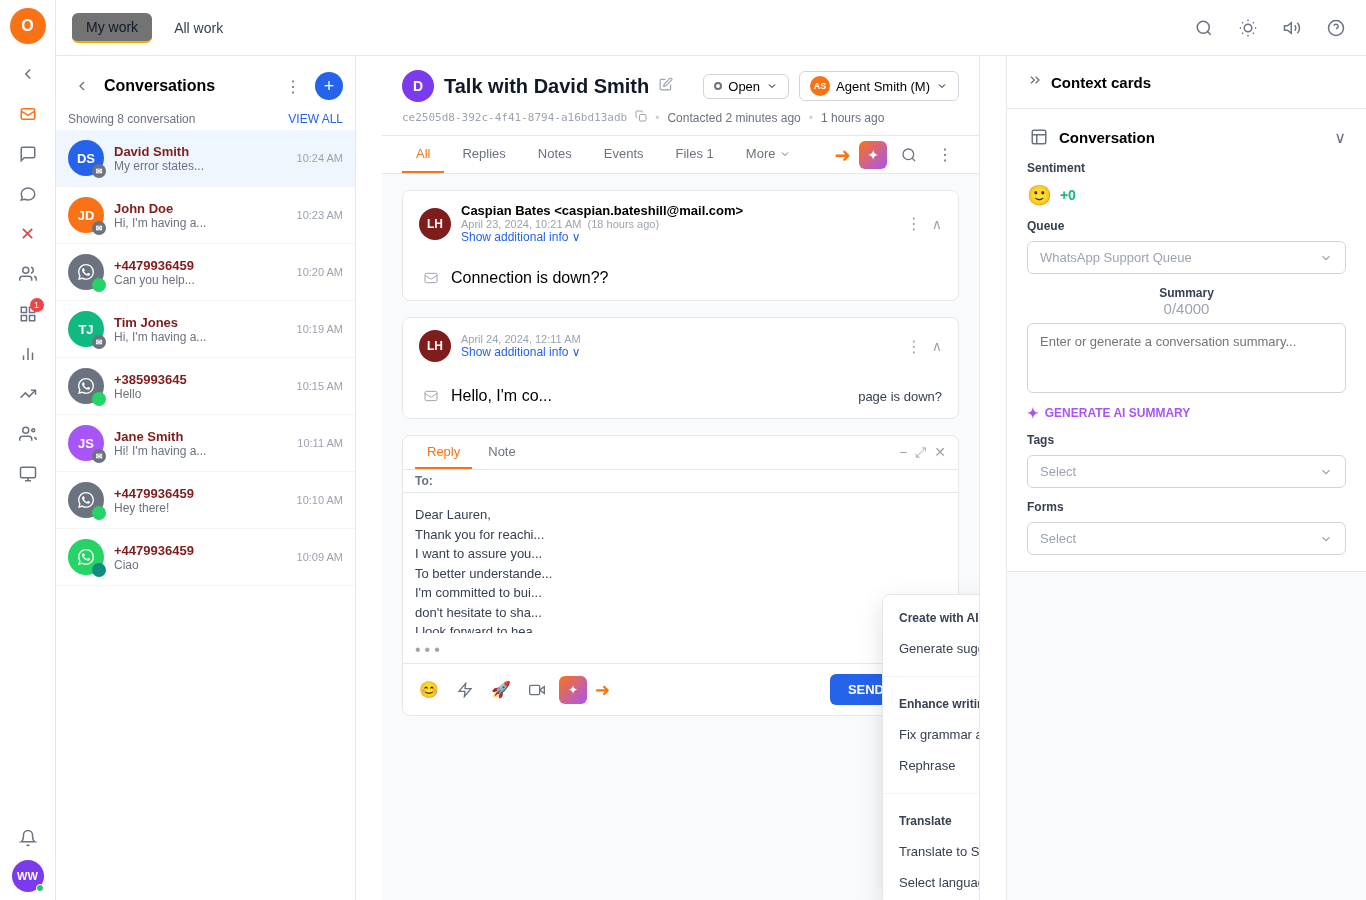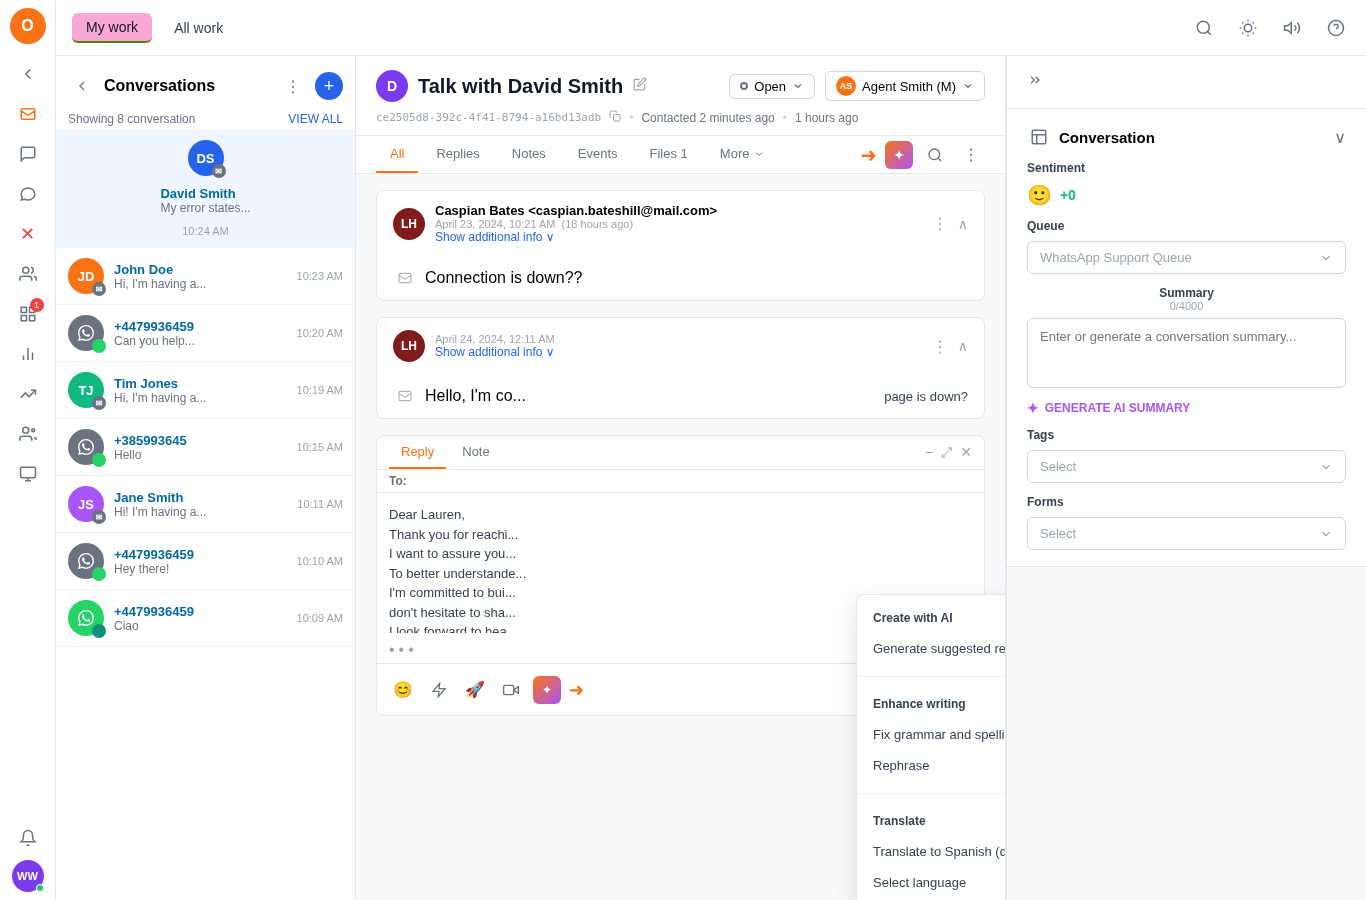--- a/index.html
+++ b/index.html
@@ -73,38 +73,39 @@
     .tab-btn {
       padding: 6px 14px;
       border-radius: 6px;
       cursor: pointer;
       font-size: 14px;
       font-weight: 500;
       color: #374151;
       border: none; background: transparent;
     }
     .tab-btn.active {
-      background: #f9a8d4;
-      border-bottom: 2px solid #4d7c0f;
+      background: #737373;
+      border-bottom: 2px solid #eab308;
       color: #111827;
     }
     .nav-right {
       margin-left: auto;
       display: flex; align-items: center; gap: 16px;
     }
     .nav-right-icon {
       width: 28px; height: 28px;
       display: flex; align-items: center; justify-content: center;
       color: #6b7280; cursor: pointer; font-size: 18px;
     }
 
     
     .main-layout {
       position: absolute; top: 56px; left: 56px; right: 0; bottom: 0;
       display: flex;
+      gap: 26px;
     }
 
     
     .conv-sidebar {
       width: 300px;
       background: #fff;
       border-right: 1px solid #e5e7eb;
       display: flex; flex-direction: column;
       flex-shrink: 0;
     }
@@ -134,39 +135,39 @@
     }
     .view-all { color: #2563eb; font-weight: 500; cursor: pointer; font-size: 12px; }
     .conv-list { flex: 1; overflow-y: auto; }
     .conv-item {
       display: flex; align-items: center;
       padding: 10px 12px;
       cursor: pointer;
       border-bottom: 1px solid #f3f4f6;
       gap: 10px;
     }
-    .conv-item.active { background: #eff6ff; flex-direction: column; }
+    .conv-item.active { background: #eff6ff; }
     .conv-avatar {
       width: 36px; height: 36px; border-radius: 50%;
       display: flex; align-items: center; justify-content: center;
       font-size: 13px; font-weight: 600; color: white; flex-shrink: 0;
       position: relative;
     }
     .channel-icon {
       position: absolute; bottom: -2px; right: -2px;
       width: 14px; height: 14px;
       background: #25d366; border-radius: 50%;
       display: flex; align-items: center; justify-content: center;
       font-size: 8px; color: white;
     }
     .channel-icon.email {
       background: #6b7280;
     }
     .conv-info { flex: 1; min-width: 0; }
-    .conv-name { font-size: 13px; font-weight: 600; color: #0369a1; }
+    .conv-name { font-size: 13px; font-weight: 600; color: #7f1d1d; }
     .conv-preview { font-size: 12px; color: #6b7280; white-space: nowrap; overflow: hidden; text-overflow: ellipsis; }
     .conv-time { font-size: 11px; color: #9ca3af; flex-shrink: 0; }
 
     
     .conv-content {
       flex: 1;
       display: flex;
       flex-direction: column;
       background: #fff;
       min-width: 0;
@@ -413,21 +414,21 @@
     .select-field {
       width: 100%;
       border: 1px solid #d1d5db;
       border-radius: 6px;
       padding: 8px 12px;
       font-size: 13px; color: #9ca3af;
       background: #fff;
       display: flex; align-items: center; justify-content: space-between;
       cursor: pointer;
     }
-    .summary-counter { font-size: 11px; color: #9ca3af; }
+    .summary-counter { font-size: 15px; color: #9ca3af; }
     .summary-textarea {
       width: 100%;
       border: 1px solid #d1d5db;
       border-radius: 6px;
       padding: 10px 12px;
       font-size: 13px; color: #9ca3af;
       min-height: 70px;
       background: #fff;
       resize: none; outline: none;
       font-family: inherit;
@@ -873,20 +874,21 @@
     </div>
   </div>
 
   <div class="context-panel">
     <div class="context-header">
       <div class="context-collapse-btn">
         <svg width="16" height="16" viewBox="0 0 24 24" fill="none" stroke="currentColor" stroke-width="2">
             <path d="M13 17l5-5-5-5M6 17l5-5-5-5"></path>
           </svg>
       </div>
+      <span class="context-title">Context cards</span>
     </div>
 
     <div class="context-section">
       <div class="context-section-header">
         <div class="context-section-title-row">
           <div class="context-section-icon">
             <svg width="18" height="18" viewBox="0 0 24 24" fill="none" stroke="currentColor" stroke-width="2">
                 <rect x="3" y="3" width="18" height="18" rx="2"></rect>
                 <path d="M3 9h18"></path>
                 <path d="M9 21V9"></path>

